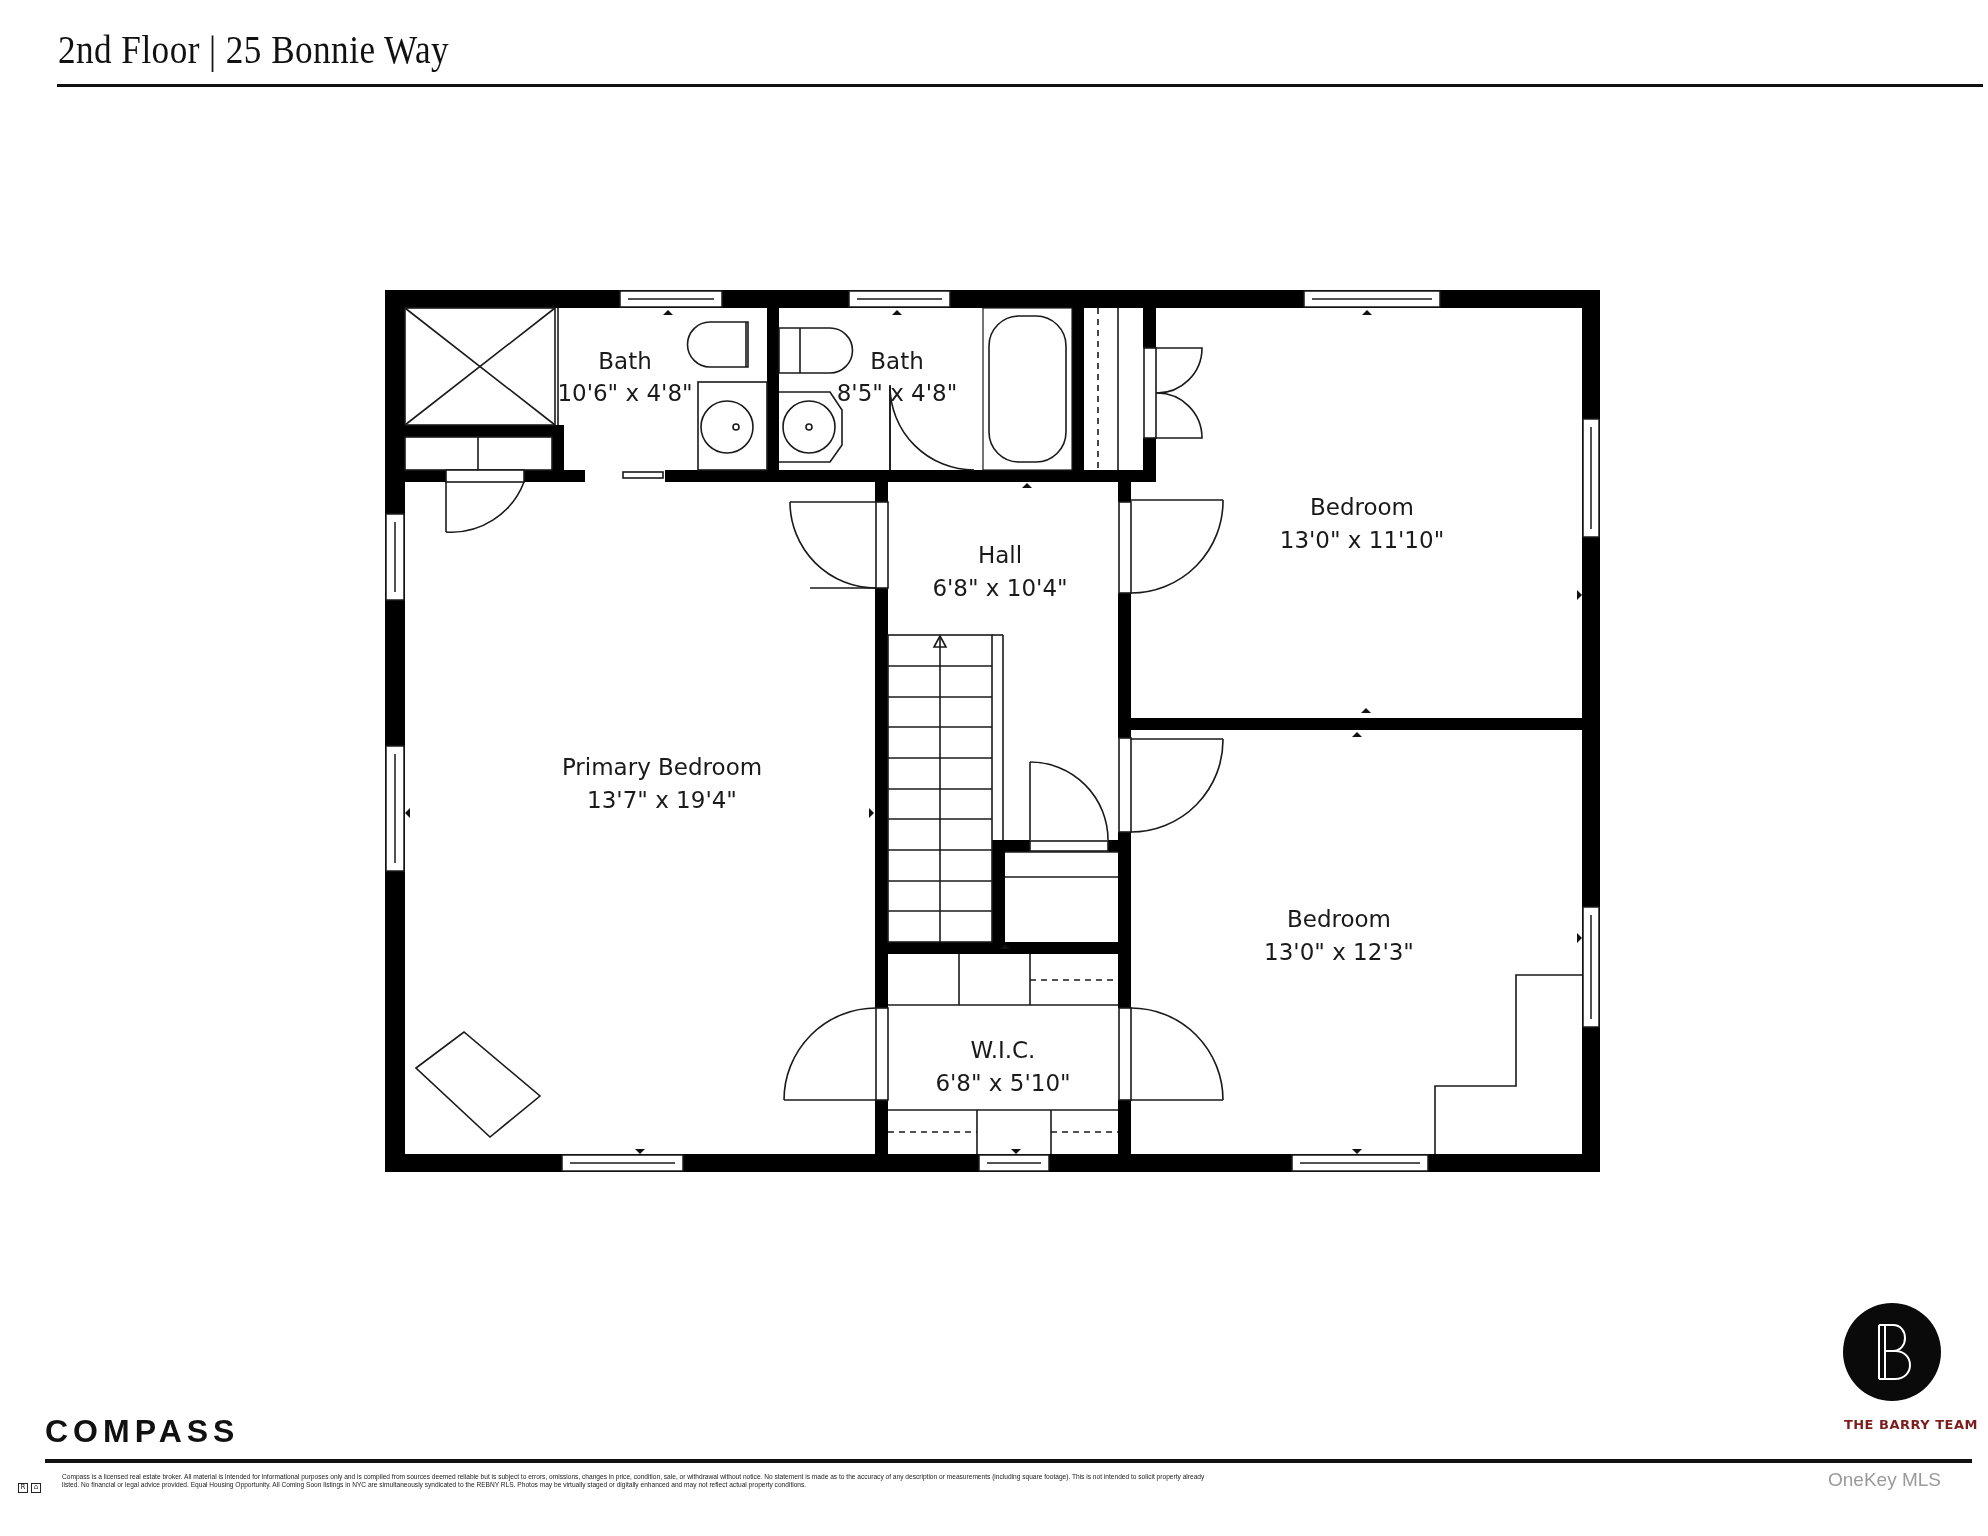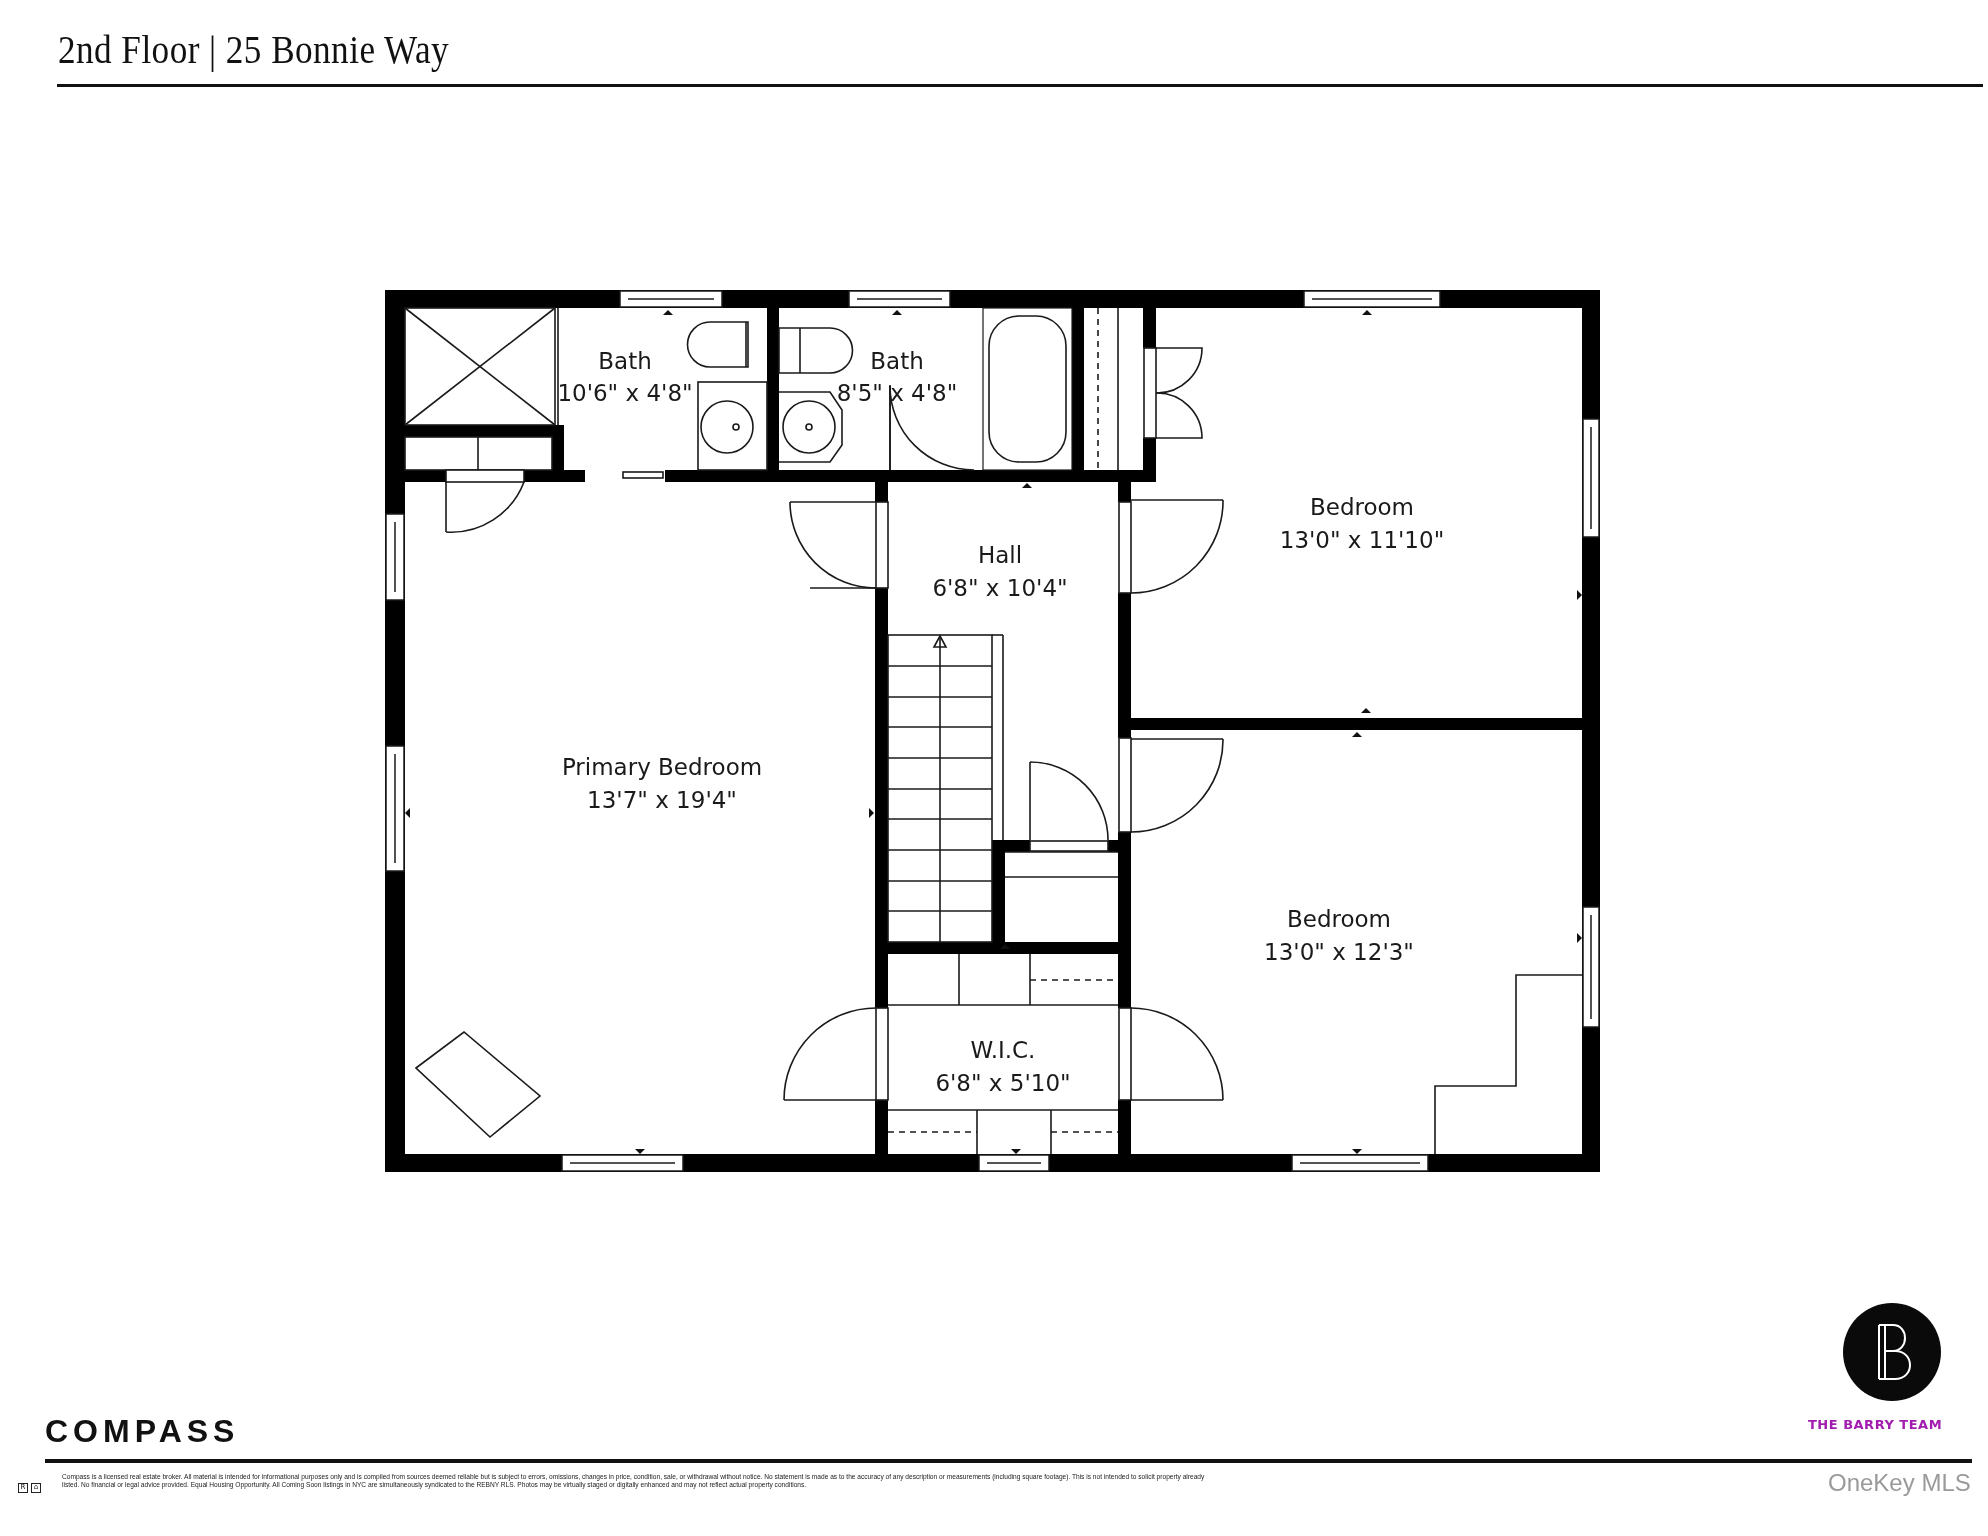--- a/index.html
+++ b/index.html
@@ -8,22 +8,22 @@
   .header-rule { position:absolute; left:57px; top:84px; width:1926px; height:3px; background:#111; }
   .floorplan { position:absolute; left:0; top:0; width:1988px; height:1536px; }
   .room-label { font-family:"DejaVu Sans", sans-serif; font-size:23px; fill:#1a1a1a; text-anchor:middle; }
   .compass-logo { position:absolute; left:45px; top:1413px; font-family:"Liberation Sans", sans-serif; font-size:32px; letter-spacing:5px; color:#111; font-weight:700; }
   .footer-rule { position:absolute; left:45px; top:1459px; width:1927px; height:4px; background:#111; }
   .disclaimer { position:absolute; left:62px; top:1473px; width:1150px; font-family:"Liberation Sans", sans-serif; font-size:6.6px; line-height:8px; color:#222; }
   .realtor-icons { position:absolute; left:18px; top:1483px; display:flex; gap:3px; }
   .realtor-icons span { display:inline-block; width:10px; height:10px; border:1.5px solid #222; box-sizing:border-box; font-size:7px; line-height:7px; text-align:center; font-family:"DejaVu Sans", sans-serif; }
   .barry-logo { position:absolute; left:1843px; top:1303px; width:98px; height:98px; border-radius:50%; background:#0a0a0a; }
   .barry-logo svg { position:absolute; left:0; top:0; }
-  .barry-name { position:absolute; left:1808px; top:1417px; width:170px; text-align:left; font-family:"DejaVu Sans", sans-serif; font-size:13px; font-weight:bold; letter-spacing:0.5px; color:#a21caf; }
-  .mls-watermark { position:absolute; left:1828px; top:1469px; font-family:"Liberation Sans", sans-serif; font-size:24px; color:#9a9a9a; }
+  .barry-name { position:absolute; left:1808px; top:1417px; width:170px; text-align:right; font-family:"DejaVu Sans", sans-serif; font-size:13px; font-weight:bold; letter-spacing:0.5px; color:#7f1d1d; }
+  .mls-watermark { position:absolute; left:1828px; top:1469px; font-family:"Liberation Sans", sans-serif; font-size:19px; color:#9a9a9a; }
 </style>
 </head>
 <body>
 
 <div class="page-title">2nd Floor | 25 Bonnie Way</div>
 <div class="header-rule"></div>
 
 <svg class="floorplan" width="1988" height="1536" viewBox="0 0 1988 1536" xmlns="http://www.w3.org/2000/svg">
   <g fill="#000">
 

